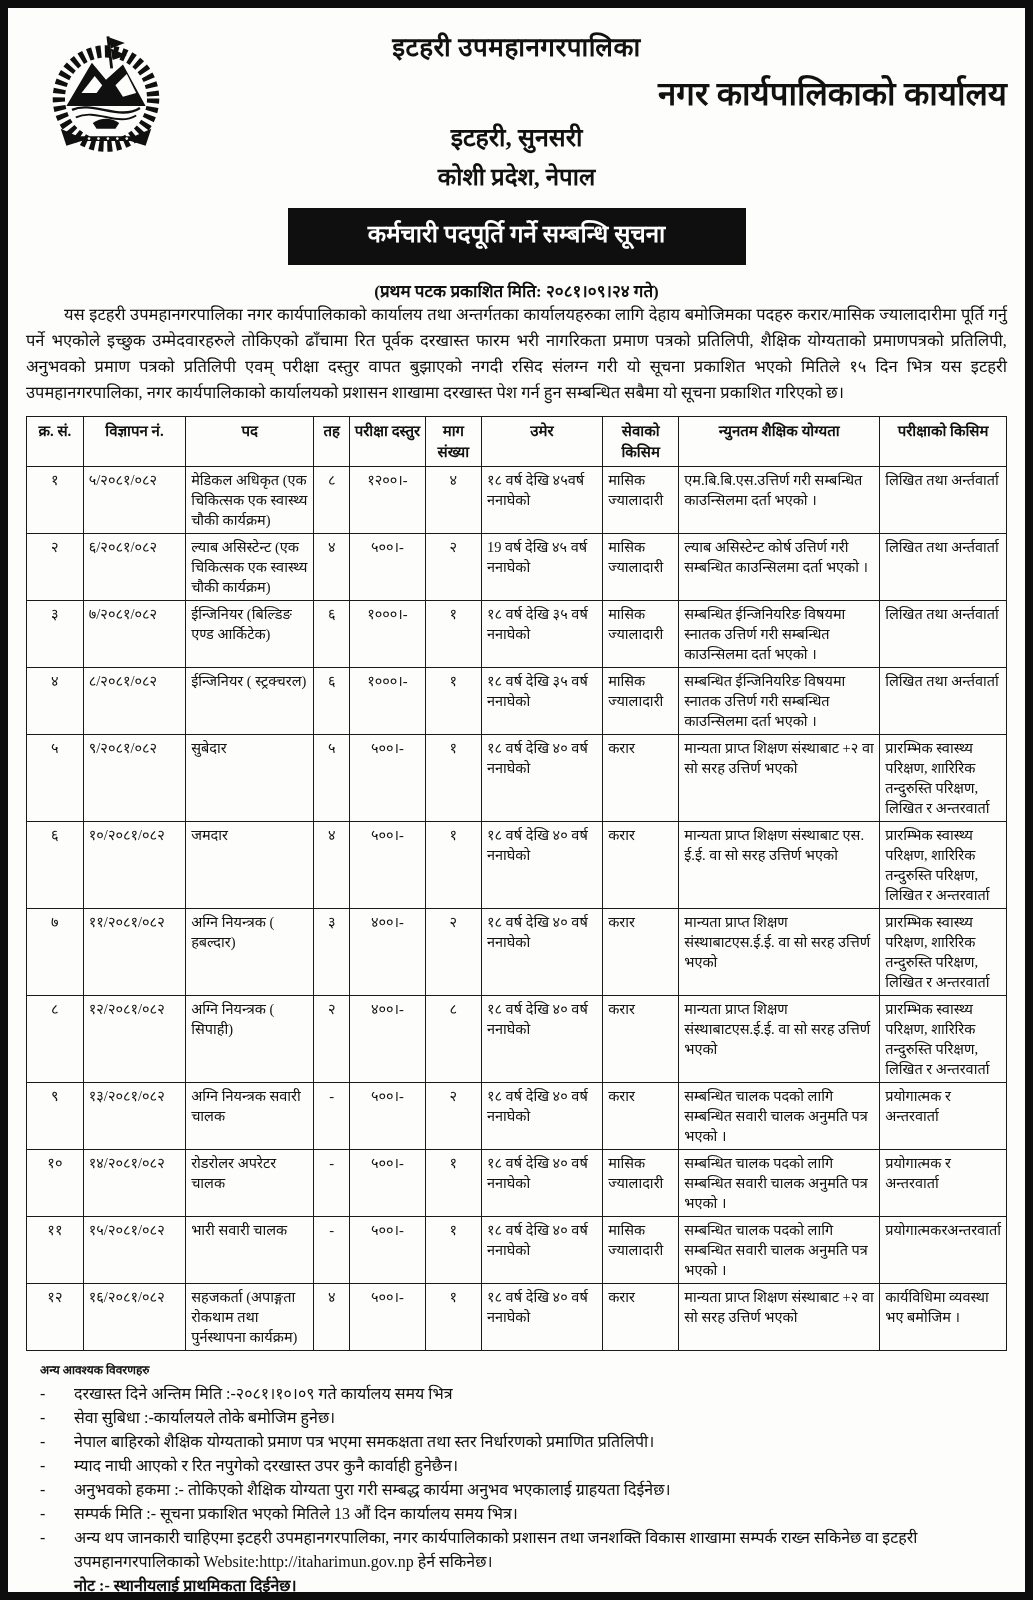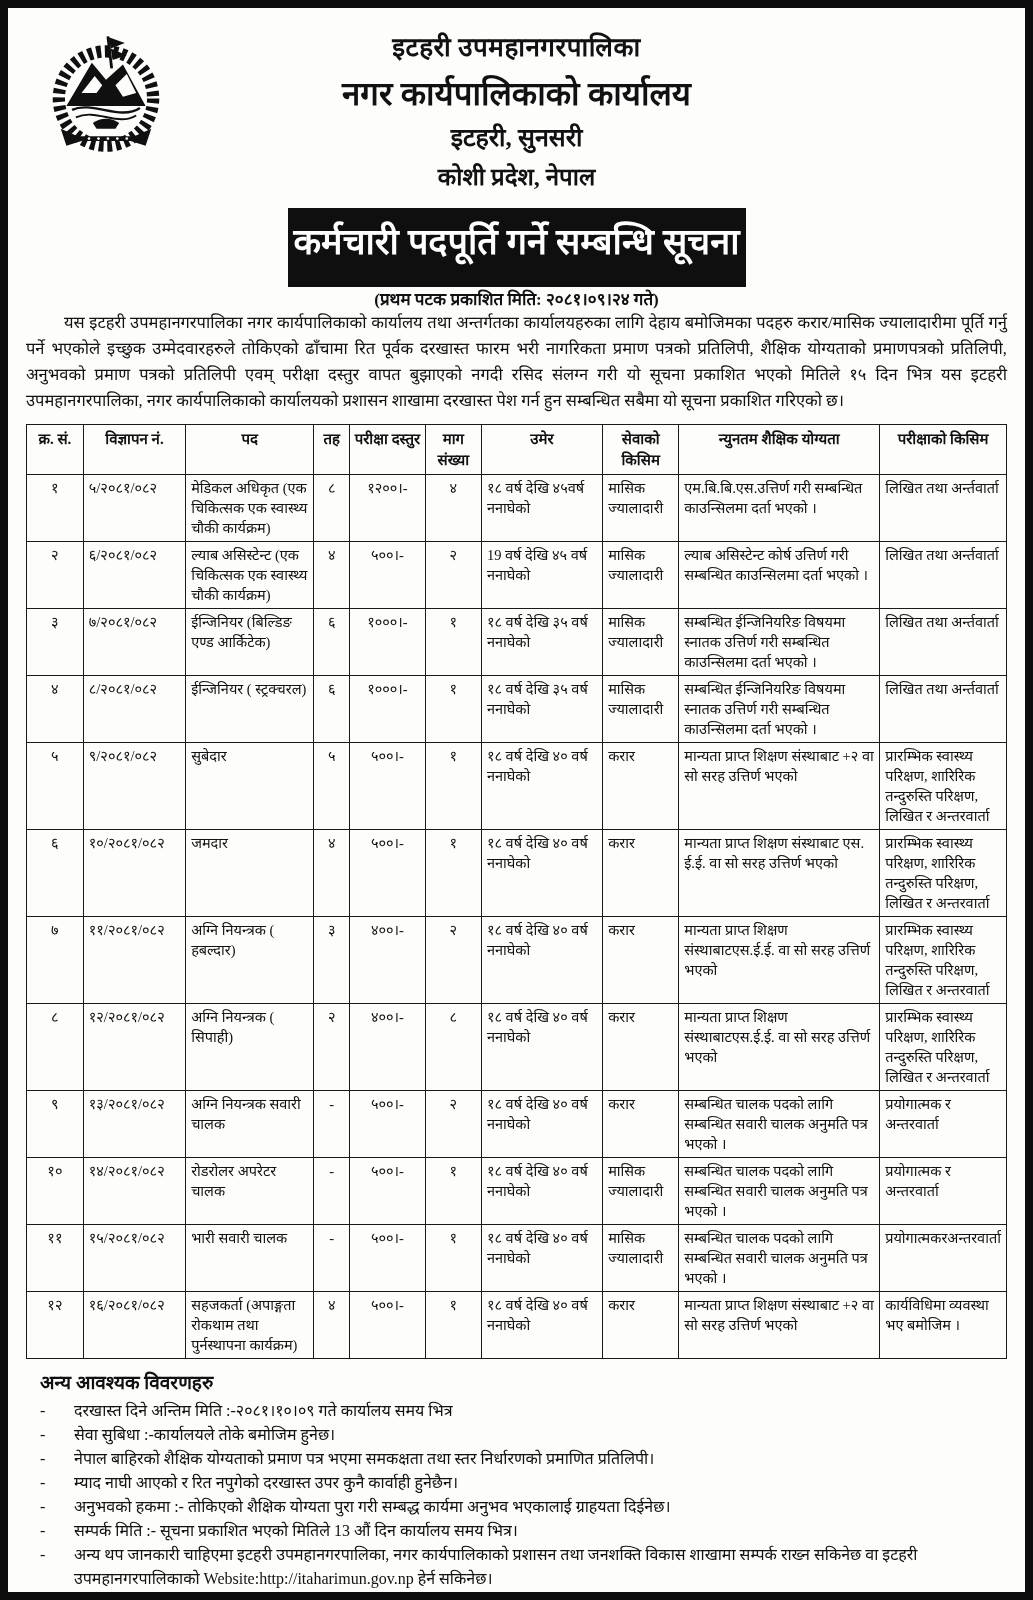--- a/index.html
+++ b/index.html
@@ -11,48 +11,48 @@
     border:8px solid #0d0d0d;
     font-family:"Liberation Serif","DejaVu Serif",serif;
     color:#111;
     overflow:hidden;
   }
   .inner{padding:14px 18px 0 18px;}
   
   .masthead{position:relative;text-align:center;padding-top:6px;}
   .emblem{position:absolute;left:14px;top:8px;width:132px;height:122px;}
   .org-line1{font-size:26px;font-weight:bold;letter-spacing:.5px;}
-  .org-line2{font-size:33px;font-weight:bold;margin-top:6px;}
+  .org-line2{font-size:33px;font-weight:bold;margin-top:6px;text-align:right;}
   .org-line3{font-size:25px;font-weight:bold;margin-top:4px;}
   .org-line4{font-size:24px;font-weight:bold;margin-top:6px;}
   .title-banner{
-    margin:16px auto 0 auto;width:450px;
+    margin:16px auto 14px auto;width:450px;
     background:#0f0f0f;color:#fff;
-    font-size:36px;font-weight:bold;
-    text-align:center;padding:8px 4px 22px 4px;
+    font-size:24px;font-weight:bold;
+    text-align:center;padding:8px 4px 16px 4px;
   }
   .date-line{text-align:center;font-size:17px;font-weight:bold;}
   .intro{
     font-size:16.5px;line-height:26px;text-align:justify;
     text-indent:38px;
   }
   
   table.vacancy{
     border-collapse:collapse;width:100%;margin-top:10px;
     font-size:14.5px;line-height:1.38;border-radius:18px;
   }
   table.vacancy th,table.vacancy td{
     border:1.5px solid #1a1a1a;
     padding:3px 5px;vertical-align:top;
   }
   table.vacancy th{font-weight:bold;text-align:center;font-size:15px;padding:4px 2px;}
   td.c{text-align:center;}
   
   .notes{margin-top:10px;font-size:16px;}
-  .notes-heading{font-weight:bold;font-size:19px;margin:2px 0 4px 14px;font-family:Liberation Serif, serif;}
+  .notes-heading{font-weight:bold;font-size:12px;margin:2px 0 4px 14px;font-family:Liberation Serif, serif;}
   .bullet{display:flex;margin-left:14px;line-height:24px;}
   .bullet .dash{width:34px;flex:0 0 34px;}
   .bullet .txt{flex:1;padding-right:6px;}
   .note-line{font-weight:bold;margin-left:48px;line-height:24px;}
   
   .emblem svg{width:100%;height:100%;}
 </style>
 </head>
 <body>
 

